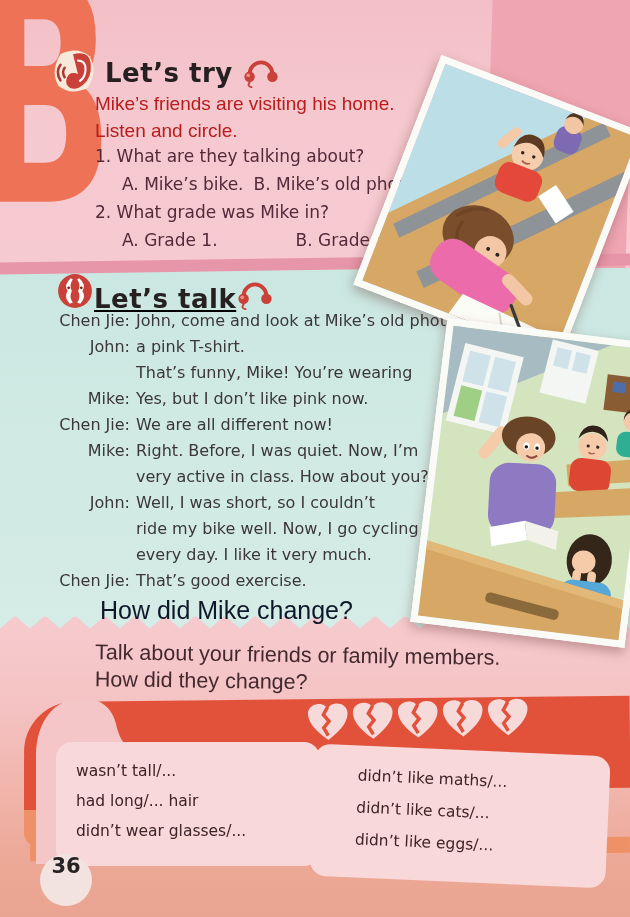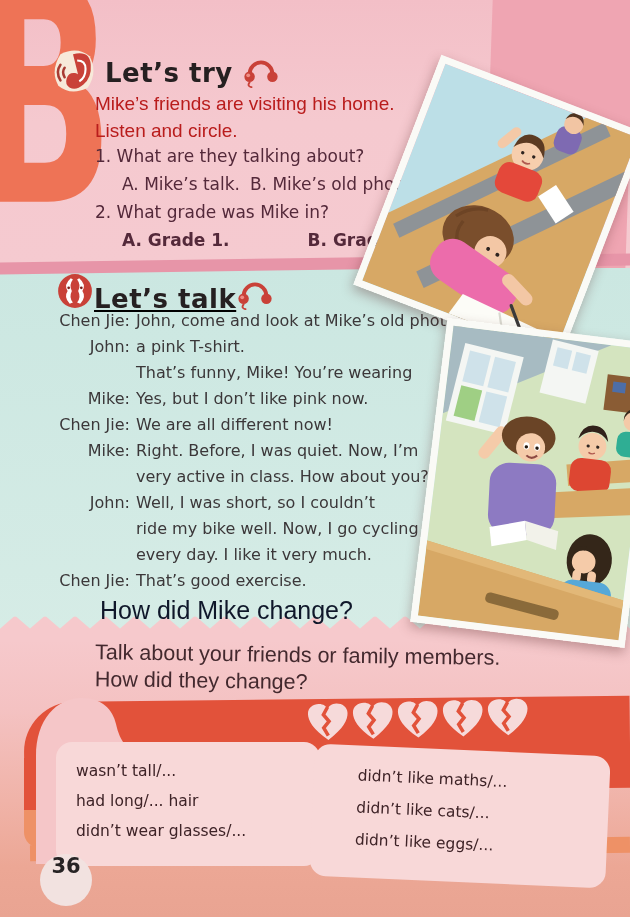--- a/index.html
+++ b/index.html
@@ -17,21 +17,21 @@
     color:#ee7356;line-height:1;transform:scale(0.85,1.38);transform-origin:top left;
     font-family:"DejaVu Sans",sans-serif;}
   .try-heading{position:absolute;left:50px;top:48px;display:flex;align-items:center;gap:9px;z-index:4;text-align:right;}
   .talk-heading{position:absolute;left:56px;top:272px;display:flex;align-items:flex-end;z-index:4;text-decoration:underline;}
   .heading-title{font-size:26px;font-weight:bold;color:#262021;letter-spacing:.5px;}
   .intro{position:absolute;left:95px;top:90px;font-family:"Liberation Sans",sans-serif;
     font-size:19px;line-height:27px;color:#b91c1c;z-index:4;}
   .questions{position:absolute;left:95px;top:142px;font-size:17px;line-height:28px;
     color:#54293a;z-index:4;}
   .q-options{padding-left:27px;display:flex;gap:10px;}
-  .q-options.wide{gap:78px;font-weight:bold;}
+  .q-options.wide{gap:78px;}
   
   .pink-stripe{position:absolute;left:-5px;top:258px;width:642px;height:12px;
     background:#e795a8;transform:rotate(-0.8deg);z-index:2;}
   .blue-section{position:absolute;left:0;top:268px;width:630px;height:372px;
     background:linear-gradient(180deg,#cbe7e1,#d6ece6);z-index:1;}
   .dialogue{position:absolute;left:0;top:308px;width:564px;z-index:4;
     font-size:16px;line-height:26px;color:#3b3739;}
   .dlg-row{display:flex;}
   .dlg-name{width:130px;flex:none;text-align:right;white-space:nowrap;}
   .dlg-lines{margin-left:6px;}
@@ -100,21 +100,21 @@
   </div>
 
   <div class="intro">
     <div>Mike’s friends are visiting his home.</div>
     <div>Listen and circle.</div>
   </div>
 
   <div class="questions">
     <div>1. What are they talking about?</div>
     <div class="q-options">
-      <span>A. Mike’s talk.</span>
+      <span>A. Mike’s bike.</span>
       <span>B. Mike’s old photos.</span>
     </div>
     <div>2. What grade was Mike in?</div>
     <div class="q-options wide">
       <span>A. Grade 1.</span>
       <span>B. Grade 5.</span>
     </div>
   </div>
 
   <div class="pink-stripe"></div>

